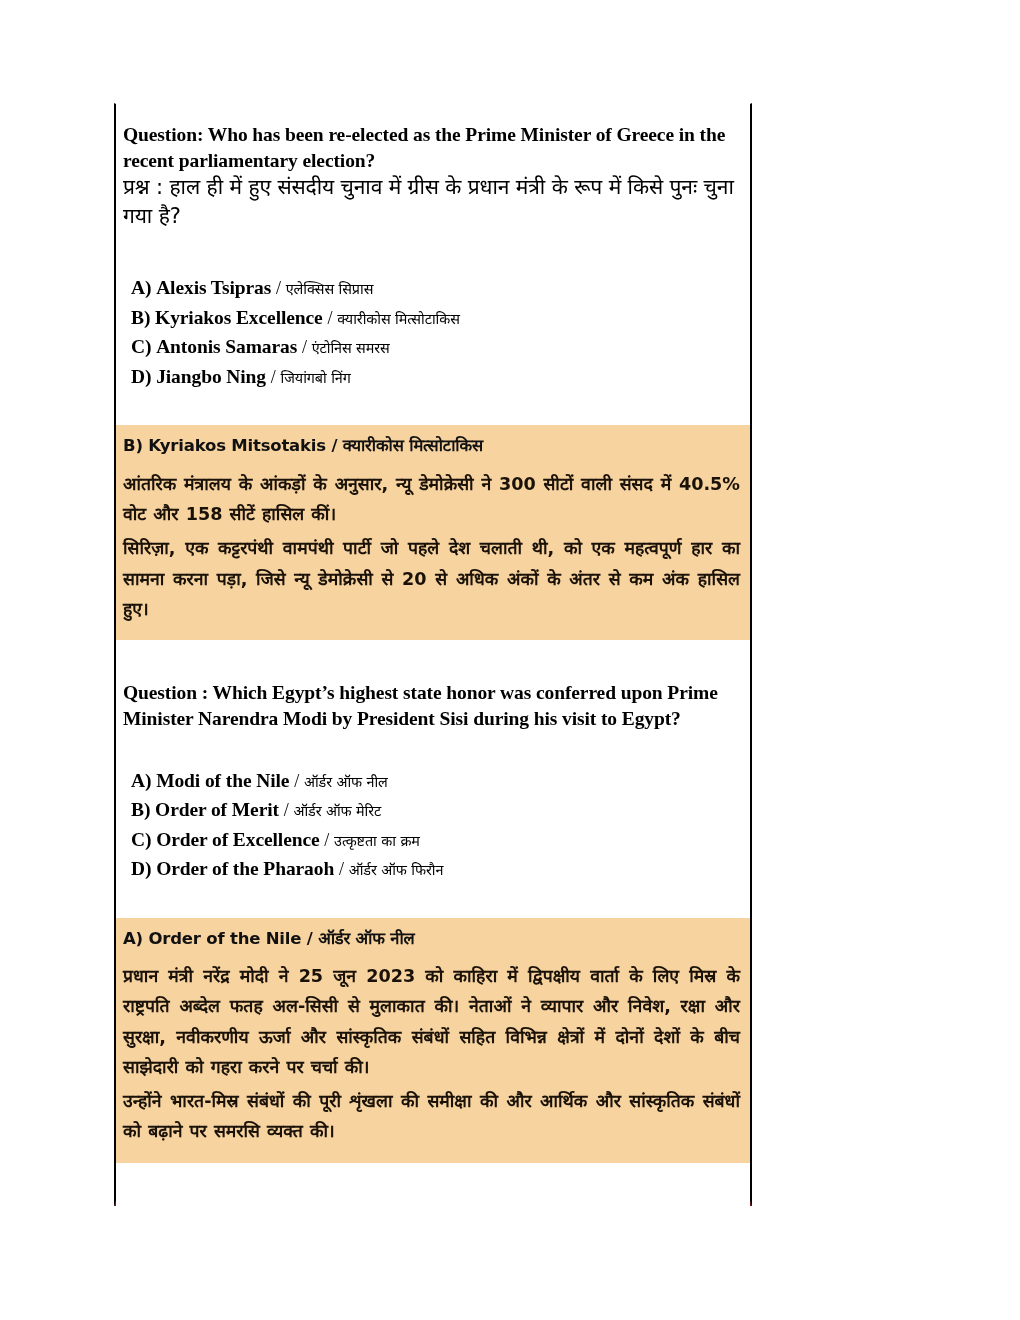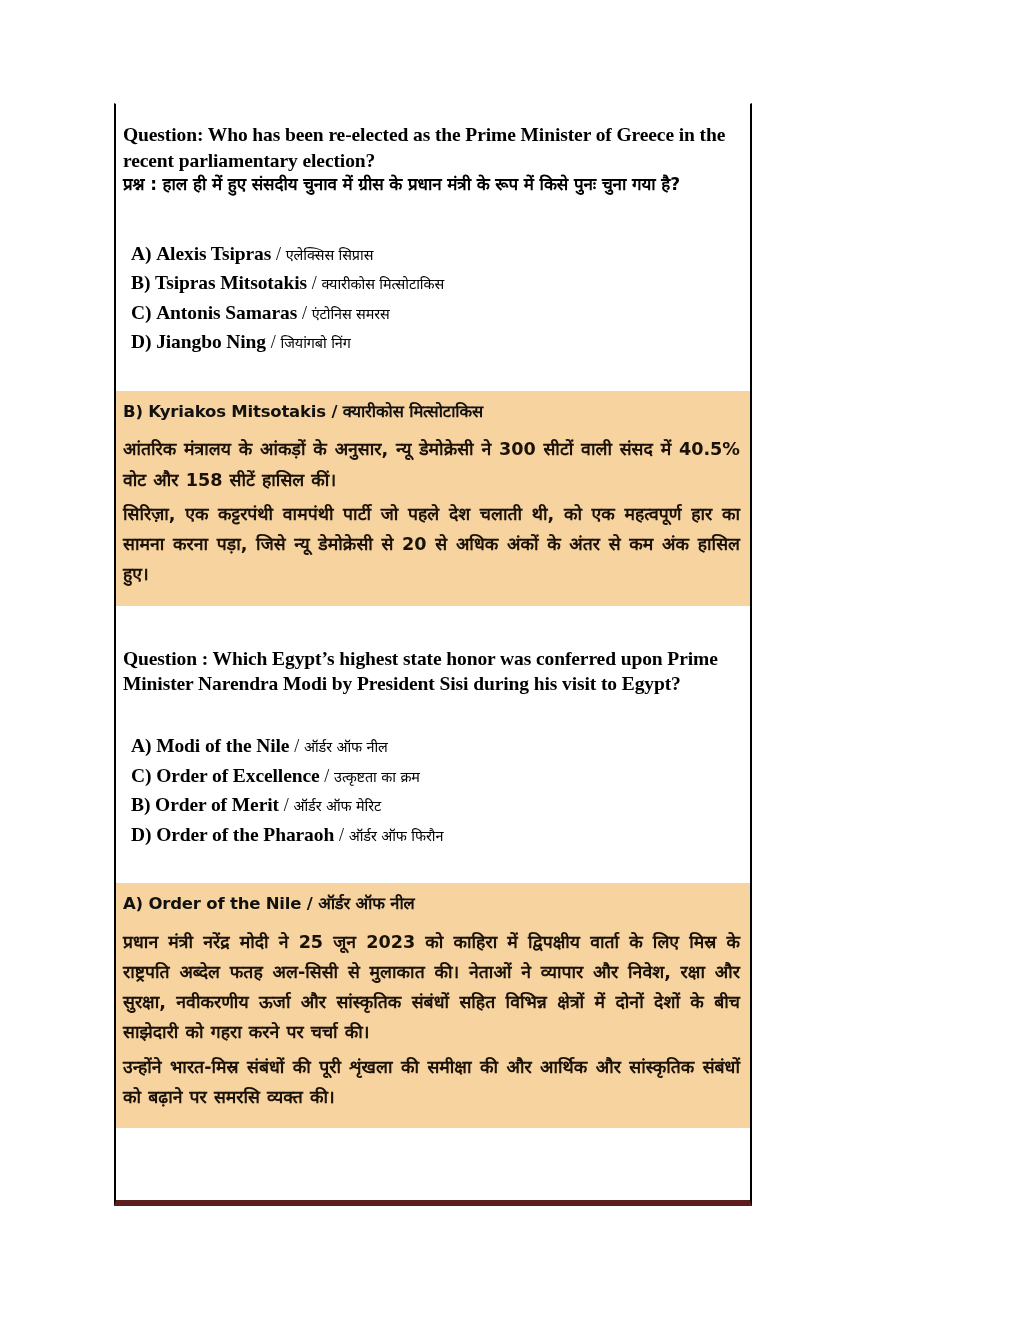--- a/index.html
+++ b/index.html
@@ -51,22 +51,22 @@
     font-weight: bold;
     font-size: 19.5px;
     line-height: 1.32;
     color: #000000;
     letter-spacing: -0.1px;
   }
 
   
   .q-hi {
     font-family: "DejaVu Sans", "Liberation Sans", sans-serif;
-    font-weight: bold;
-    font-size: 17px;
+    font-weight: normal;
+    font-size: 21px;
     line-height: 1.38;
     color: #000000;
     letter-spacing: -0.15px;
   }
 
   
   .opt-list {
     margin: 8px;
     padding: 0;
     list-style: none;
@@ -141,21 +141,21 @@
 
       <ul class="opt-list">
         <li class="opt">
           <span class="opt-en">A)</span>
           <span class="opt-en">Alexis Tsipras</span>
           <span class="opt-sep">/</span>
           <span class="opt-hi">एलेक्सिस सिप्रास</span>
         </li>
         <li class="opt">
           <span class="opt-en">B)</span>
-          <span class="opt-en">Tsipras Mitsotakis</span>
+          <span class="opt-en">Kyriakos Excellence</span>
           <span class="opt-sep">/</span>
           <span class="opt-hi">क्यारीकोस मित्सोटाकिस</span>
         </li>
         <li class="opt">
           <span class="opt-en">C)</span>
           <span class="opt-en">Antonis Samaras</span>
           <span class="opt-sep">/</span>
           <span class="opt-hi">एंटोनिस समरस</span>
         </li>
         <li class="opt">
@@ -182,30 +182,30 @@
       <div class="spacer-md"></div>
 
       <ul class="opt-list">
         <li class="opt">
           <span class="opt-en">A)</span>
           <span class="opt-en">Modi of the Nile</span>
           <span class="opt-sep">/</span>
           <span class="opt-hi">ऑर्डर ऑफ नील</span>
         </li>
         <li class="opt">
+          <span class="opt-en">B)</span>
+          <span class="opt-en">Order of Merit</span>
+          <span class="opt-sep">/</span>
+          <span class="opt-hi">ऑर्डर ऑफ मेरिट</span>
+        </li>
+        <li class="opt">
           <span class="opt-en">C)</span>
           <span class="opt-en">Order of Excellence</span>
           <span class="opt-sep">/</span>
           <span class="opt-hi">उत्कृष्टता का क्रम</span>
-        </li>
-        <li class="opt">
-          <span class="opt-en">B)</span>
-          <span class="opt-en">Order of Merit</span>
-          <span class="opt-sep">/</span>
-          <span class="opt-hi">ऑर्डर ऑफ मेरिट</span>
         </li>
         <li class="opt">
           <span class="opt-en">D)</span>
           <span class="opt-en">Order of the Pharaoh</span>
           <span class="opt-sep">/</span>
           <span class="opt-hi">ऑर्डर ऑफ फिरौन</span>
         </li>
       </ul>
 
       <div class="spacer-md"></div>

